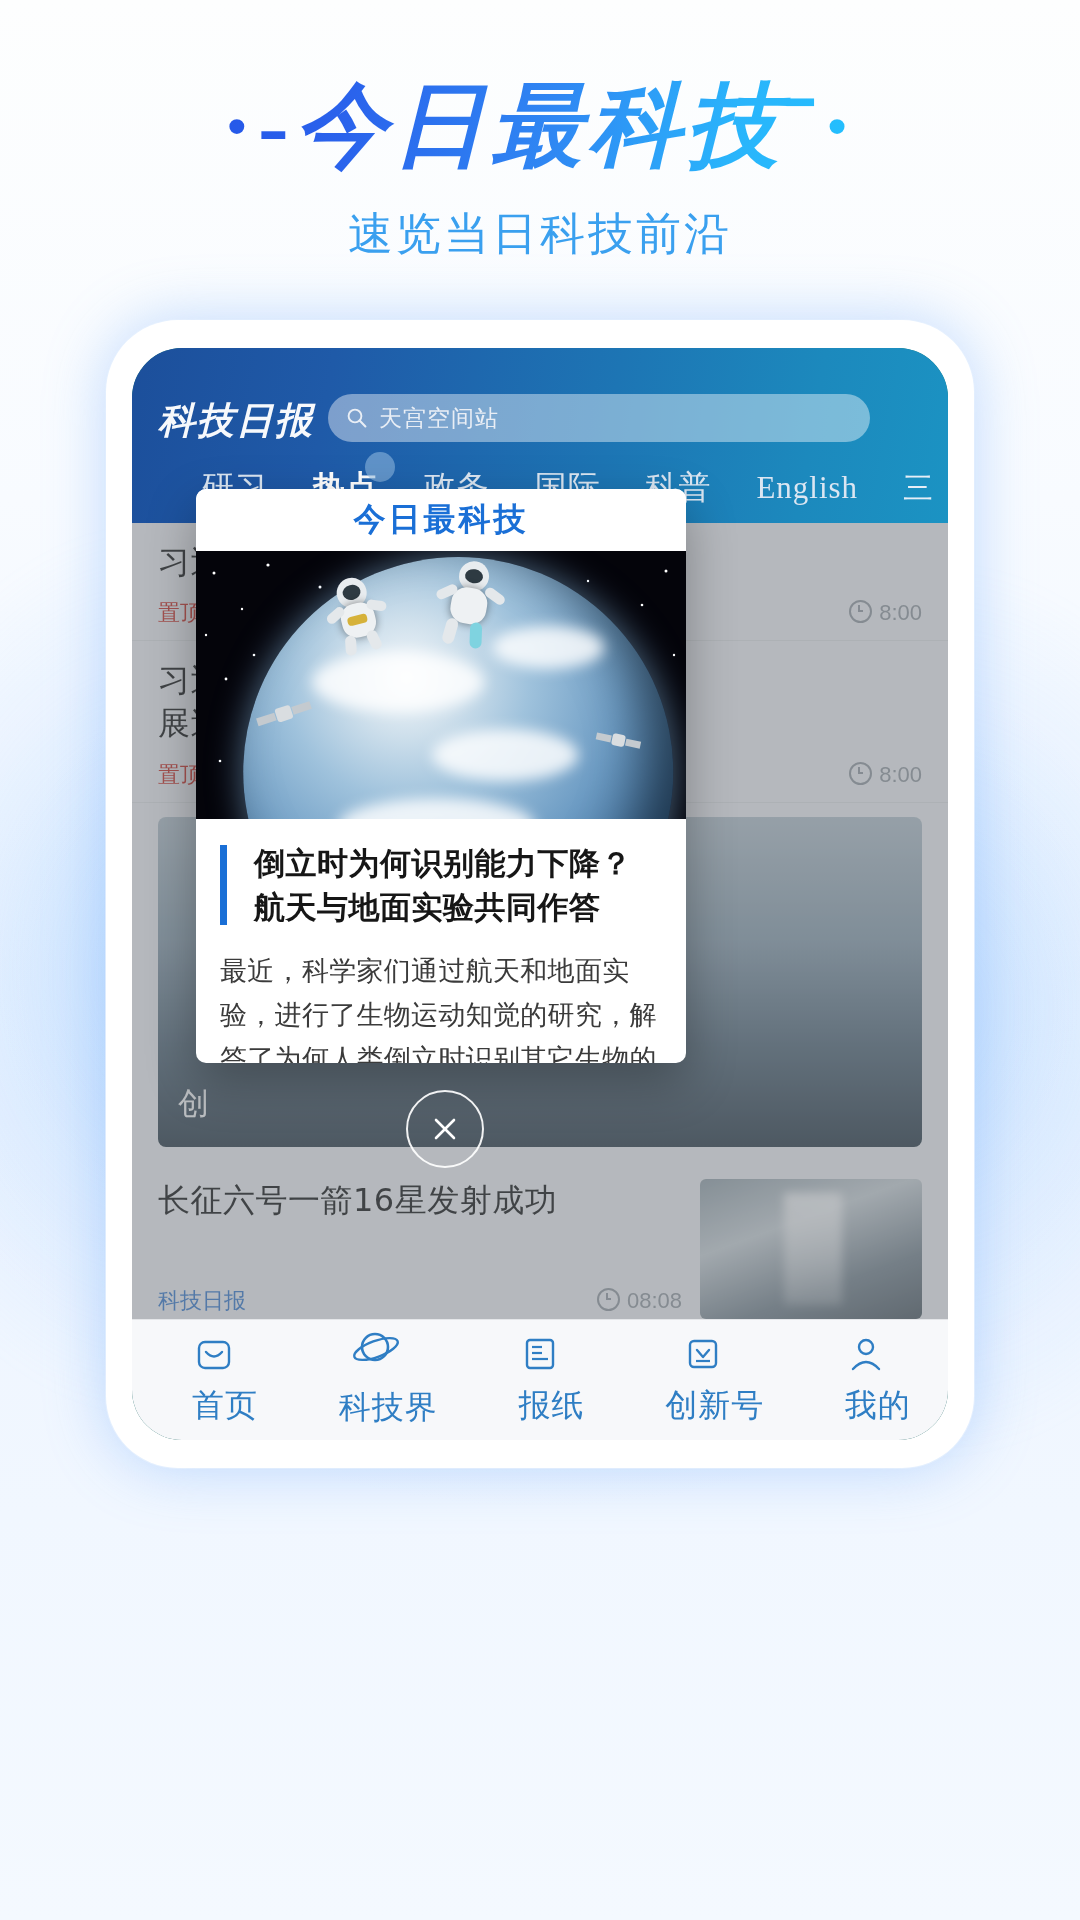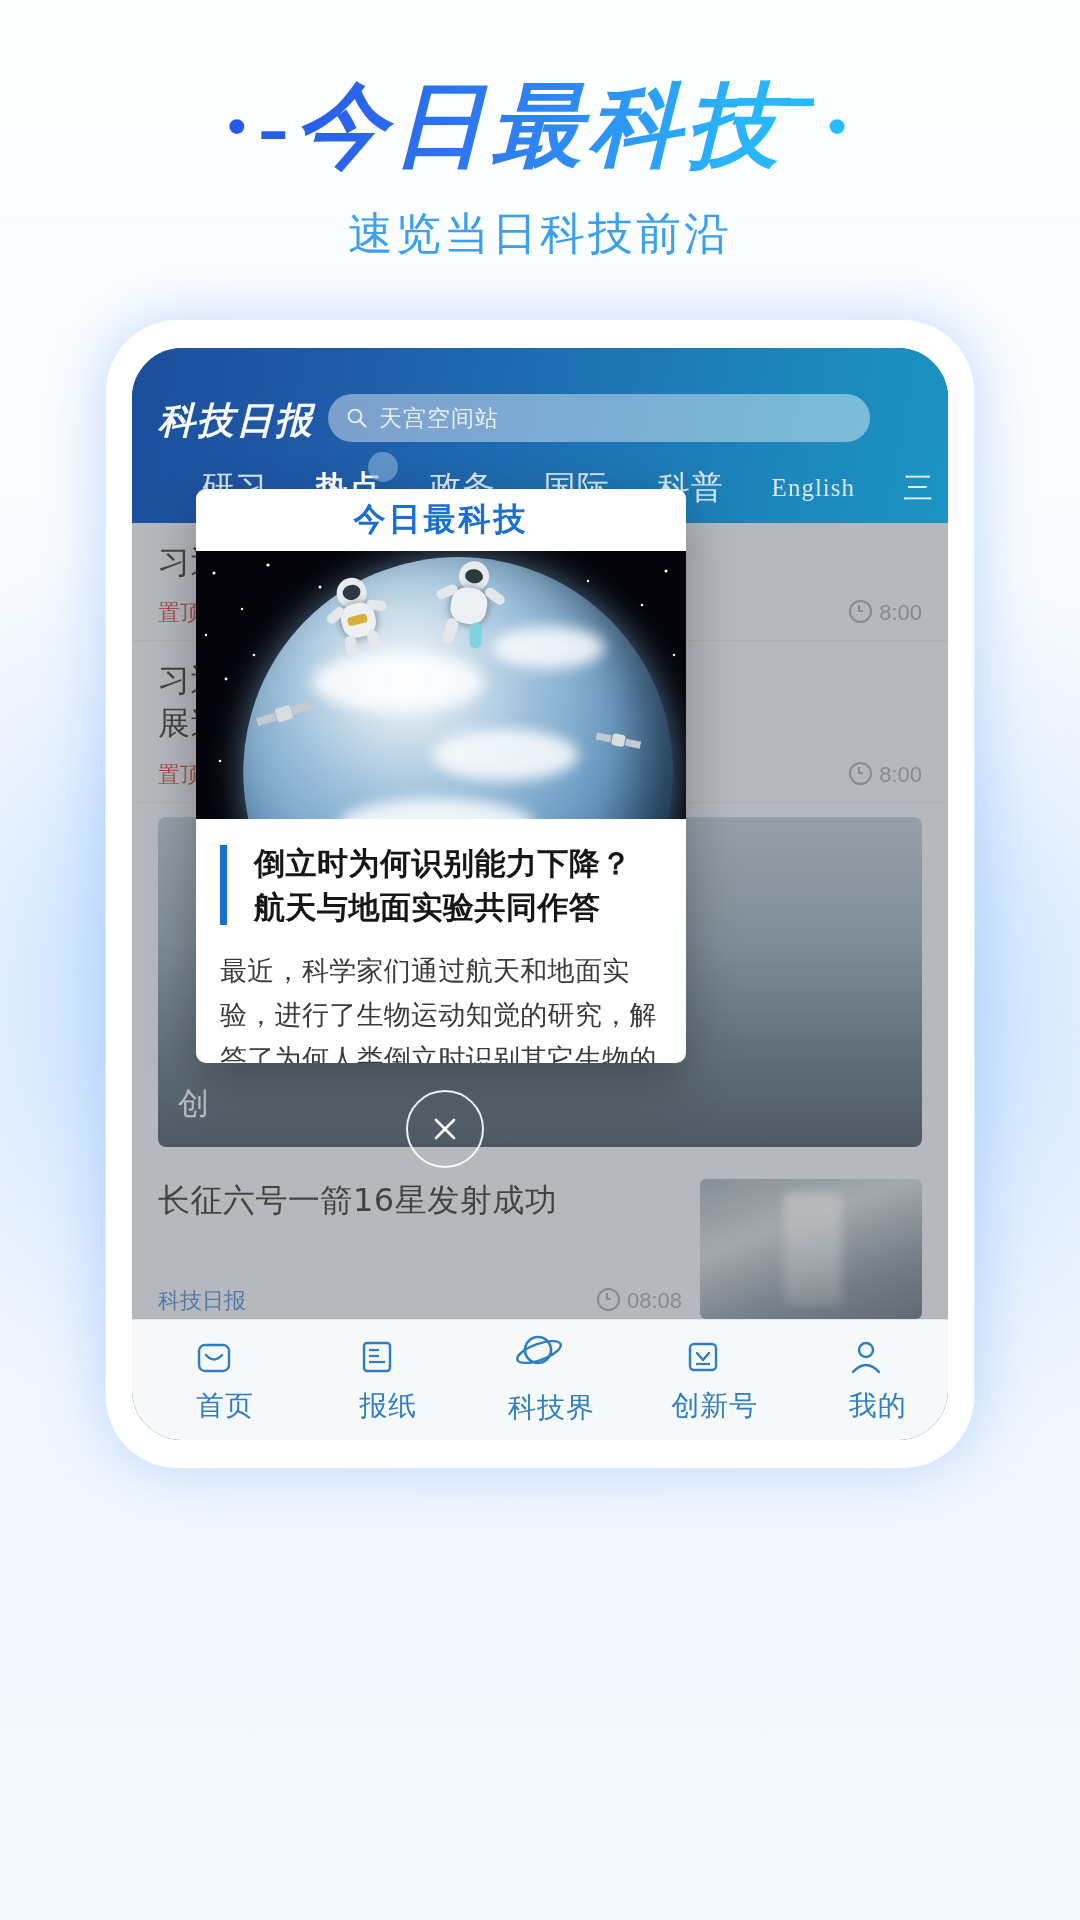--- a/index.html
+++ b/index.html
@@ -71,21 +71,21 @@
   .search-icon svg{display:block;}
   .search-ph{font-size:23px;color:#e9eef5;letter-spacing:1px;font-family:"DejaVu Sans","Liberation Sans",sans-serif;}
   .navtabs{
     position:absolute;left:22px;right:14px;top:112px;height:56px;
     display:flex;align-items:center;justify-content:space-between;margin-left:48px;
   }
   .navtab{
     font-size:32px;color:#dbe6f2;letter-spacing:1px;position:relative;
     font-family:"DejaVu Sans","Liberation Sans",sans-serif;
   }
-  .navtab.en{font-family:"Liberation Serif","DejaVu Serif",serif;font-size:25px;}
+  .navtab.en{font-family:"Liberation Serif","DejaVu Serif",serif;font-size:31px;}
   .navtab.active{color:#ffffff;font-weight:bold;}
   .navtab .dot{
     position:absolute;right:-16px;top:-14px;width:30px;height:30px;border-radius:50%;
     background:rgba(150,190,225,.55);
   }
   .navtab.menu{font-size:30px;color:#e6eef7;}
 
   
   .newslist{position:absolute;left:0;top:175px;right:0;bottom:120px;background:#f2f3f5;overflow:hidden;}
   .ni{padding:18px 26px 10px 26px;border-bottom:1px solid #e3e5e8;position:relative;}
@@ -111,21 +111,21 @@
   
   .scrim{position:absolute;left:0;top:175px;right:0;bottom:0;background:rgba(110,115,122,.46);}
 
   
   .tabbar{
     position:absolute;left:0;right:0;bottom:0;height:120px;background:#f7f8fa;
     display:flex;align-items:center;justify-content:space-around;border-top:1px solid #e4e6e9;
   }
   .tabitem{display:flex;flex-direction:column;align-items:center;gap:8px;width:150px;}
   .tabitem .ico{width:44px;height:44px;display:block;}
-  .tabitem .lbl{font-size:28px;color:#2f7ec4;letter-spacing:1px;
+  .tabitem .lbl{font-size:32px;color:#2f7ec4;letter-spacing:1px;
     font-family:Liberation Mono, monospace;margin-left:23px;}
   .tabitem.center .ico{width:58px;height:58px;margin-top:-10px;}
 
   
   .modal{
     position:absolute;left:196px;top:489px;width:490px;height:574px;
     background:#ffffff;border-radius:10px;overflow:hidden;
     box-shadow:0 18px 50px rgba(0,0,0,.30);
   }
   .modal-head{height:62px;display:flex;align-items:center;justify-content:center;background:#fff;}
@@ -258,39 +258,39 @@
       <div class="tabbar">
         <div class="tabitem">
           <span class="ico">
             <svg width="44" height="44" viewBox="0 0 44 44">
                 <rect x="7" y="10" width="30" height="26" rx="6" fill="none" stroke="#2f7ec4" stroke-width="2.4"></rect>
                 <path d="M14 20 q8 9 16 0" fill="none" stroke="#2f7ec4" stroke-width="2.4" stroke-linecap="round"></path>
               </svg>
           </span>
           <span class="lbl">首页</span>
         </div>
+        <div class="tabitem center">
+          <span class="ico">
+            <svg width="58" height="58" viewBox="0 0 58 58">
+                <circle cx="27" cy="27" r="13" fill="none" stroke="#2f7ec4" stroke-width="2.6"></circle>
+                <ellipse cx="28" cy="29" rx="23" ry="8" fill="none" stroke="#2f7ec4" stroke-width="2.4" transform="rotate(-20 28 29)"></ellipse>
+              </svg>
+          </span>
+          <span class="lbl">科技界</span>
+        </div>
         <div class="tabitem">
           <span class="ico">
             <svg width="44" height="44" viewBox="0 0 44 44">
                 <rect x="9" y="8" width="26" height="28" rx="3" fill="none" stroke="#2f7ec4" stroke-width="2.4"></rect>
                 <line x1="14" y1="15" x2="24" y2="15" stroke="#2f7ec4" stroke-width="2.2"></line>
                 <line x1="14" y1="21" x2="24" y2="21" stroke="#2f7ec4" stroke-width="2.2"></line>
                 <line x1="14" y1="27" x2="30" y2="27" stroke="#2f7ec4" stroke-width="2.2"></line>
               </svg>
           </span>
           <span class="lbl">报纸</span>
-        </div>
-        <div class="tabitem center">
-          <span class="ico">
-            <svg width="58" height="58" viewBox="0 0 58 58">
-                <circle cx="27" cy="27" r="13" fill="none" stroke="#2f7ec4" stroke-width="2.6"></circle>
-                <ellipse cx="28" cy="29" rx="23" ry="8" fill="none" stroke="#2f7ec4" stroke-width="2.4" transform="rotate(-20 28 29)"></ellipse>
-              </svg>
-          </span>
-          <span class="lbl">科技界</span>
         </div>
         <div class="tabitem">
           <span class="ico">
             <svg width="44" height="44" viewBox="0 0 44 44">
                 <rect x="9" y="9" width="26" height="26" rx="4" fill="none" stroke="#2f7ec4" stroke-width="2.4"></rect>
                 <path d="M16 18 l6 7 l6 -7" fill="none" stroke="#2f7ec4" stroke-width="2.4" stroke-linecap="round" stroke-linejoin="round"></path>
                 <line x1="15" y1="29" x2="29" y2="29" stroke="#2f7ec4" stroke-width="2.2"></line>
               </svg>
           </span>
           <span class="lbl">创新号</span>

